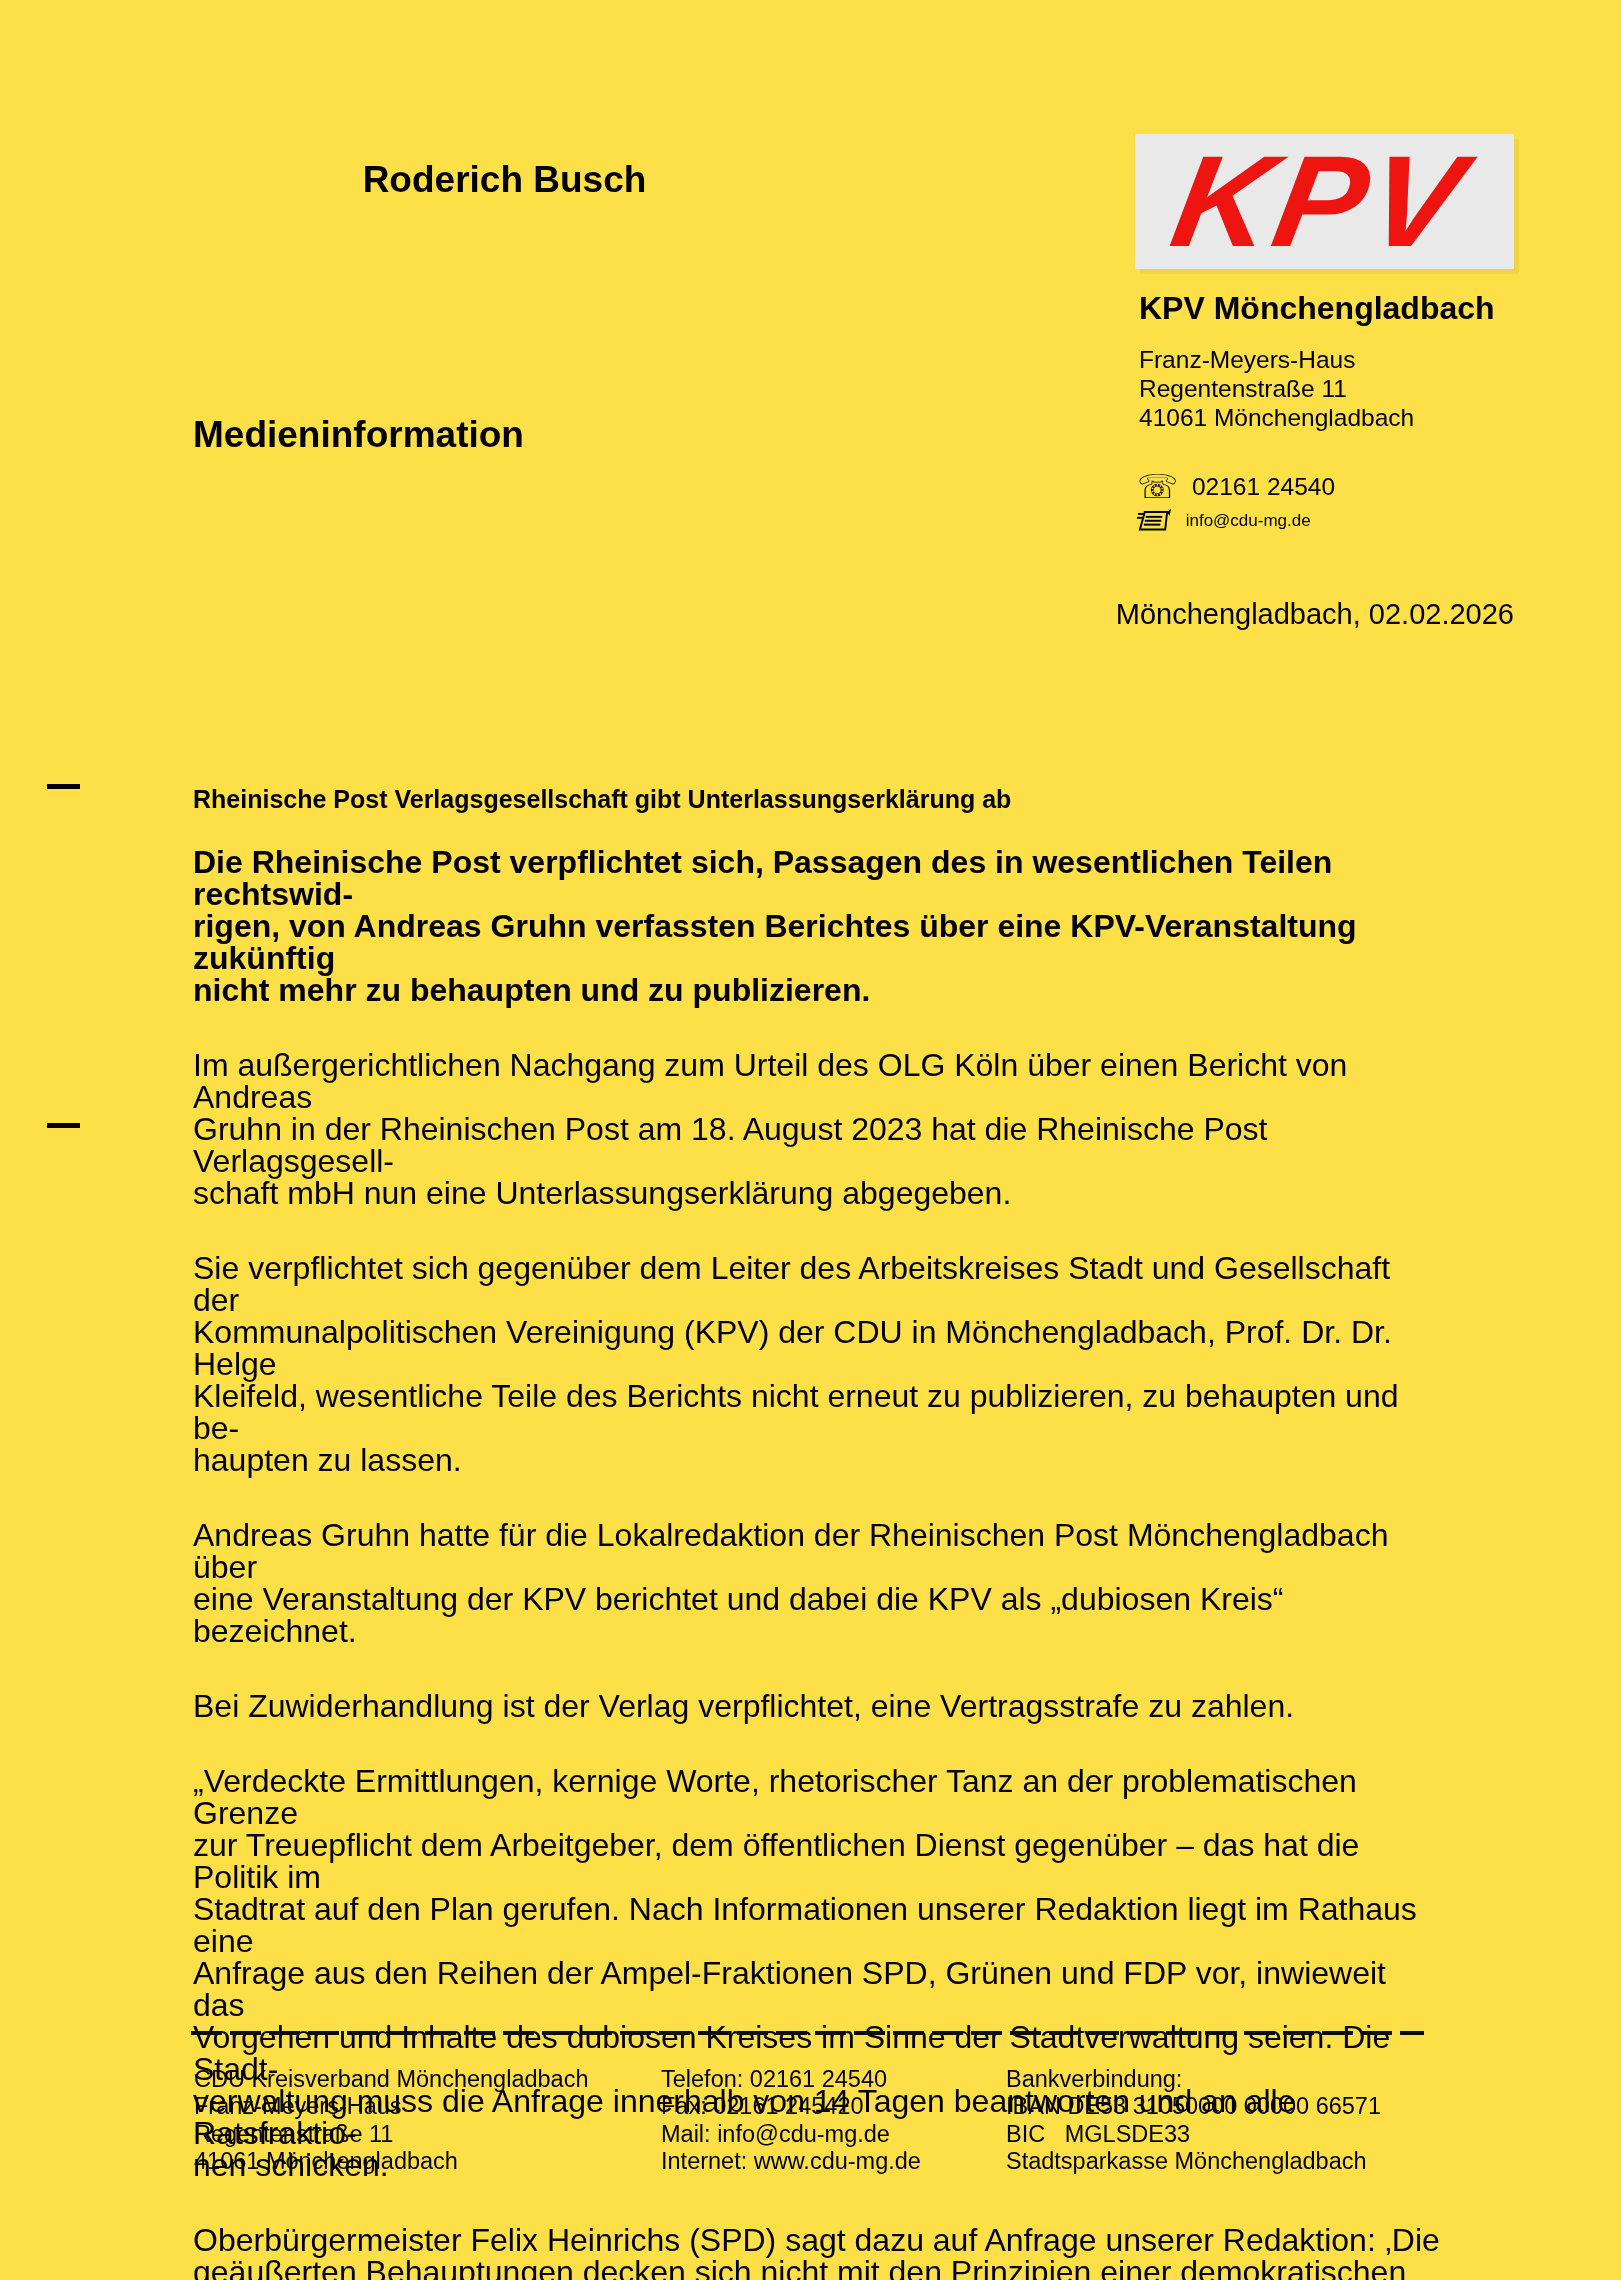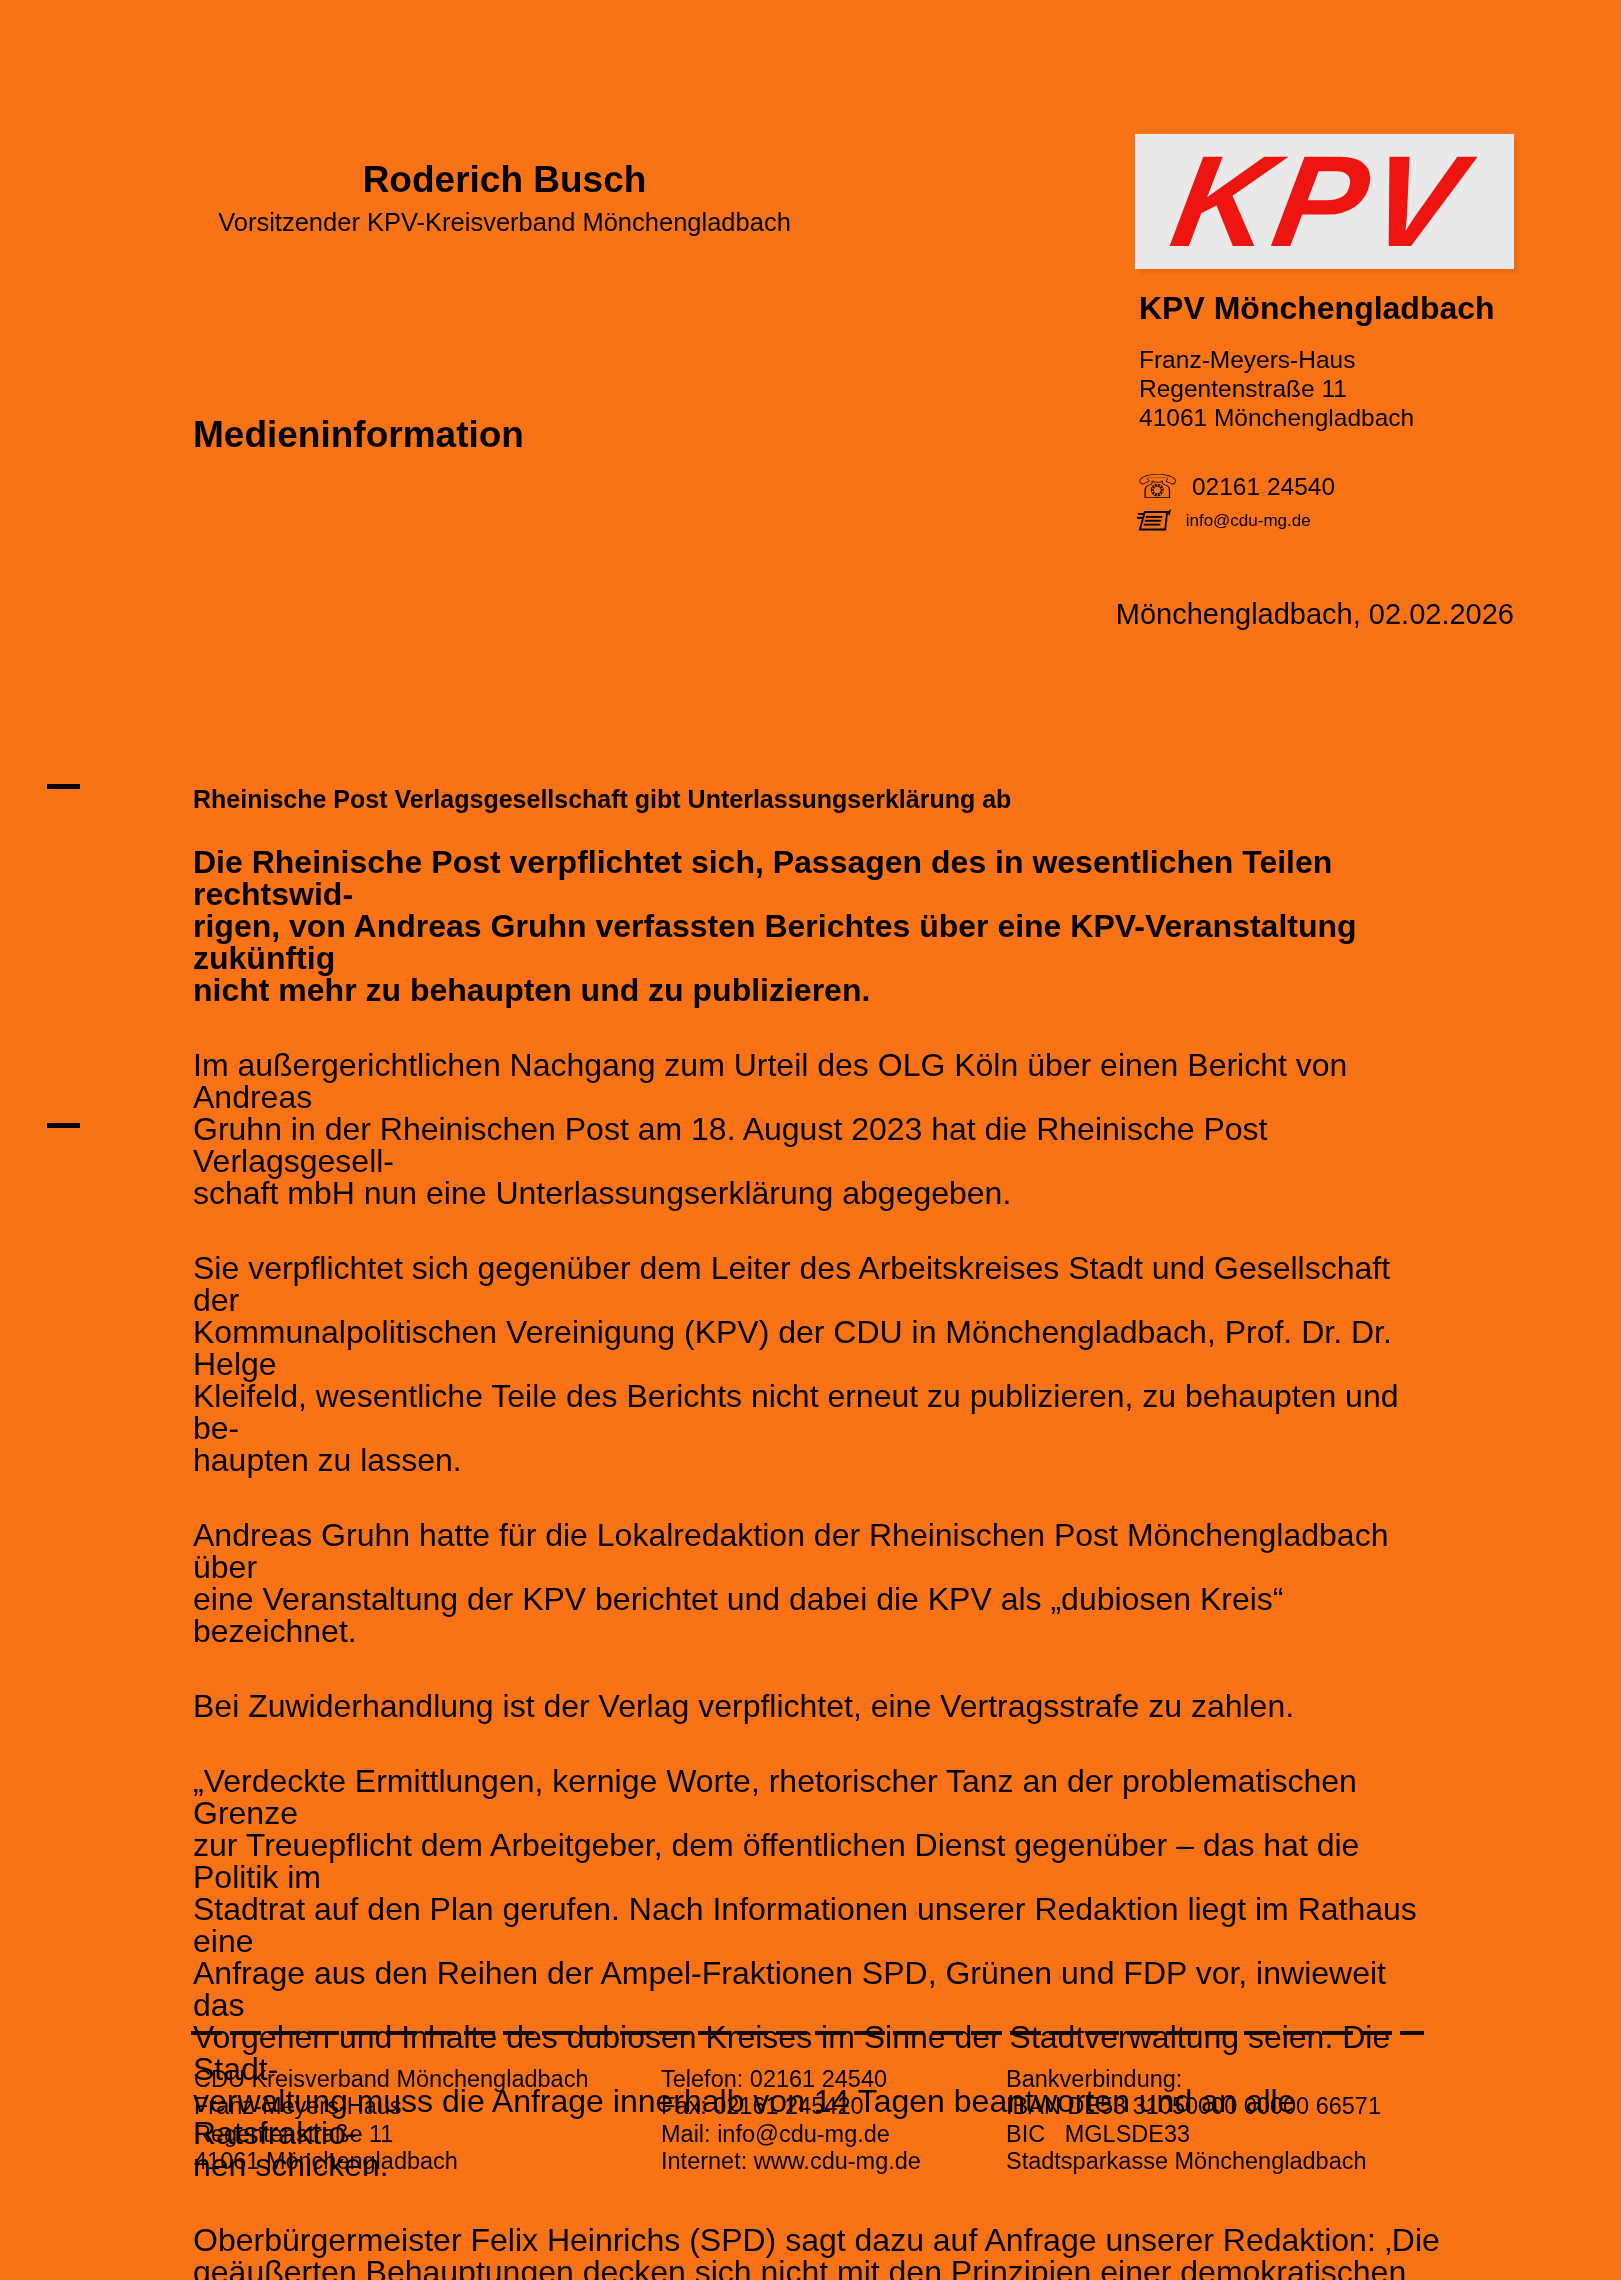--- a/index.html
+++ b/index.html
@@ -1,20 +1,20 @@
 <!DOCTYPE html>
 <html lang="de"><head>
 <meta charset="utf-8">
 <style>
   html,body{margin:0;padding:0;background:#777;}
   .page{
     position:relative;
     width:1621px;height:2281px;
     margin:0 auto;
-    background:#f97316;
+    background:#fde047;
     font-family:"Liberation Sans", sans-serif;
     color:#000;
     overflow:hidden;
   }
   .abs{position:absolute;}
   .pre{white-space:pre-wrap;}
 
   
   .sender-block{left:196px;top:157px;width:617px;text-align:center;}
   .sender-name{font-size:37px;font-weight:bold;line-height:45px;}
@@ -68,21 +68,20 @@
 
   .mail-icon-svg{display:block;}
 </style>
 </head>
 <body>
 
 <div class="page">
 
   <div class="abs sender-block">
     <div class="sender-name">Roderich Busch</div>
-    <div class="sender-role">Vorsitzender KPV-Kreisverband Mönchengladbach</div>
   </div>
 
   <div class="abs logo-box">
     <span class="logo-text">KPV</span>
   </div>
 
   <div class="abs org-name">KPV Mönchengladbach</div>
   <div class="abs org-address pre">Franz-Meyers-Haus
 Regentenstraße 11
 41061 Mönchengladbach</div>

